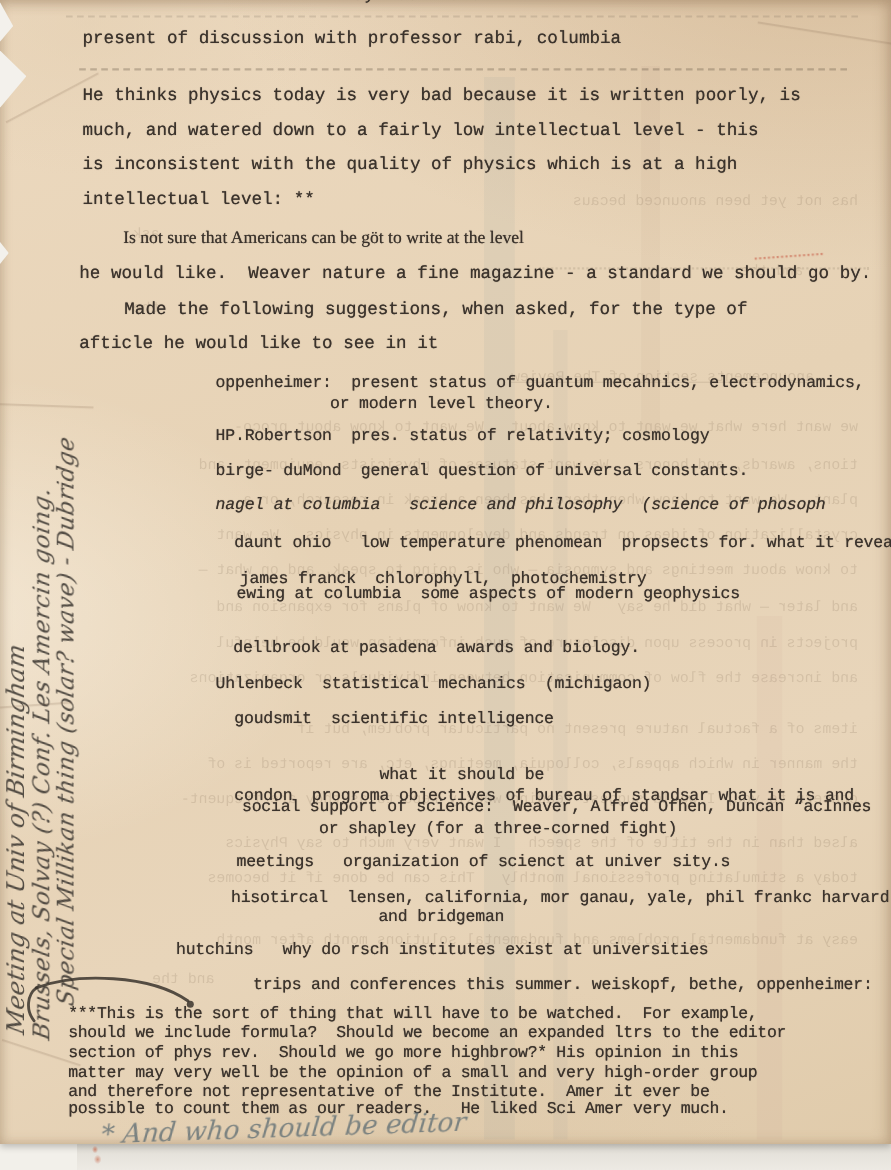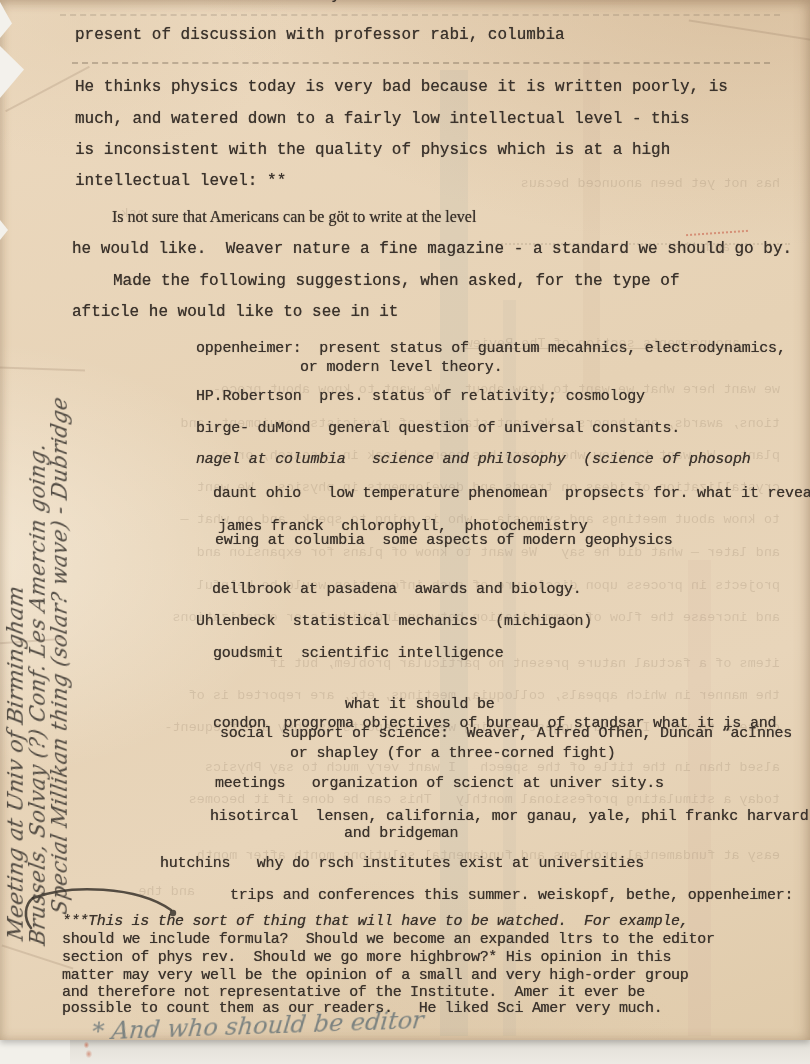--- a/index.html
+++ b/index.html
@@ -116,21 +116,21 @@
         <div class="tline b" style="left: 213px; top: 645px;">goudsmit  scientific intelligence</div>
         <div class="tline b" style="left: 213px; top: 715px;">condon  progroma objectives of bureau of standsar what it is and</div>
         <div class="tline b" style="left: 345px; top: 696px;">what it should be</div>
         <div class="tline b" style="left: 220px; top: 725px;">social support of science:  Weaver, Alfred Ofhen, Duncan “acInnes</div>
         <div class="tline b" style="left: 290px; top: 745px;">or shapley (for a three-corned fight)</div>
         <div class="tline b" style="left: 215px; top: 775px;">meetings   organization of scienct at univer sity.s</div>
         <div class="tline b" style="left: 210px; top: 808px;">hisotircal  lensen, california, mor ganau, yale, phil frankc harvard</div>
         <div class="tline b" style="left: 320px; top: 825px; margin-left: 24px;">and bridgeman</div>
         <div class="tline b" style="left: 160px; top: 855px;">hutchins   why do rsch institutes exist at universities</div>
         <div class="tline b" style="left: 230px; top: 887px;">trips and conferences this summer. weiskopf, bethe, oppenheimer:</div>
-        <div class="tline c" style="left: 62px; top: 913px; font-style: italic;">***This is the sort of thing that will have to be watched.  For example,</div>
+        <div class="tline c" style="left: 62px; top: 913px;">***This is the sort of thing that will have to be watched.  For example,</div>
         <div class="tline c" style="left: 62px; top: 931px;">should we include formula?  Should we become an expanded ltrs to the editor</div>
         <div class="tline c" style="left: 62px; top: 949px;">section of phys rev.  Should we go more highbrow?* His opinion in this</div>
         <div class="tline c" style="left: 62px; top: 967px;">matter may very well be the opinion of a small and very high-order group</div>
         <div class="tline c" style="left: 62px; top: 984px;">and therefore not representative of the Institute.  Amer it ever be</div>
         <div class="tline c" style="left: 62px; top: 1000px;">possible to count them as our readers.   He liked Sci Amer very much.</div>
       </div>
 
     <div class="margin-note mnA">Meeting at Univ of Birmingham</div>
     <div class="margin-note mnB">Brussels, Solvay (?) Conf. Les Amercin going.</div>
     <div class="margin-note mnC">Special Millikan thing (solar? wave) - Dubridge</div>

